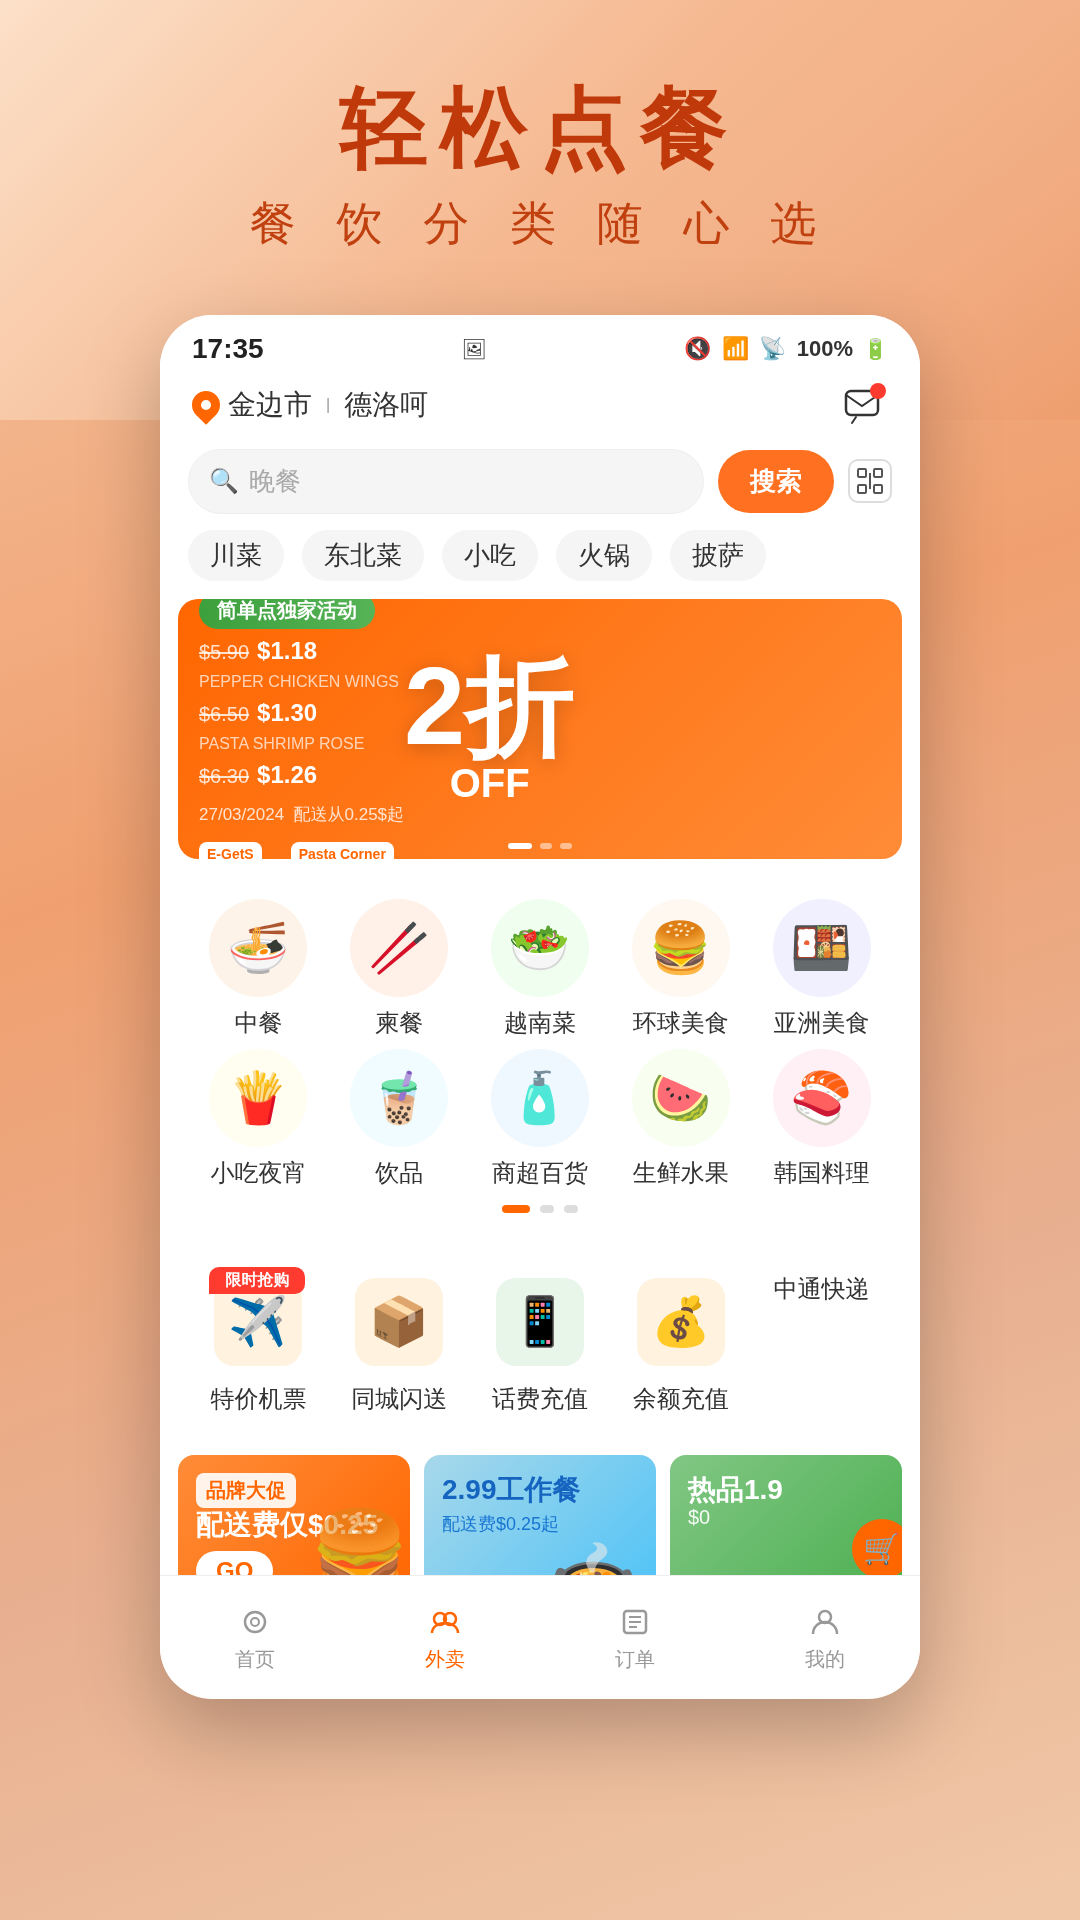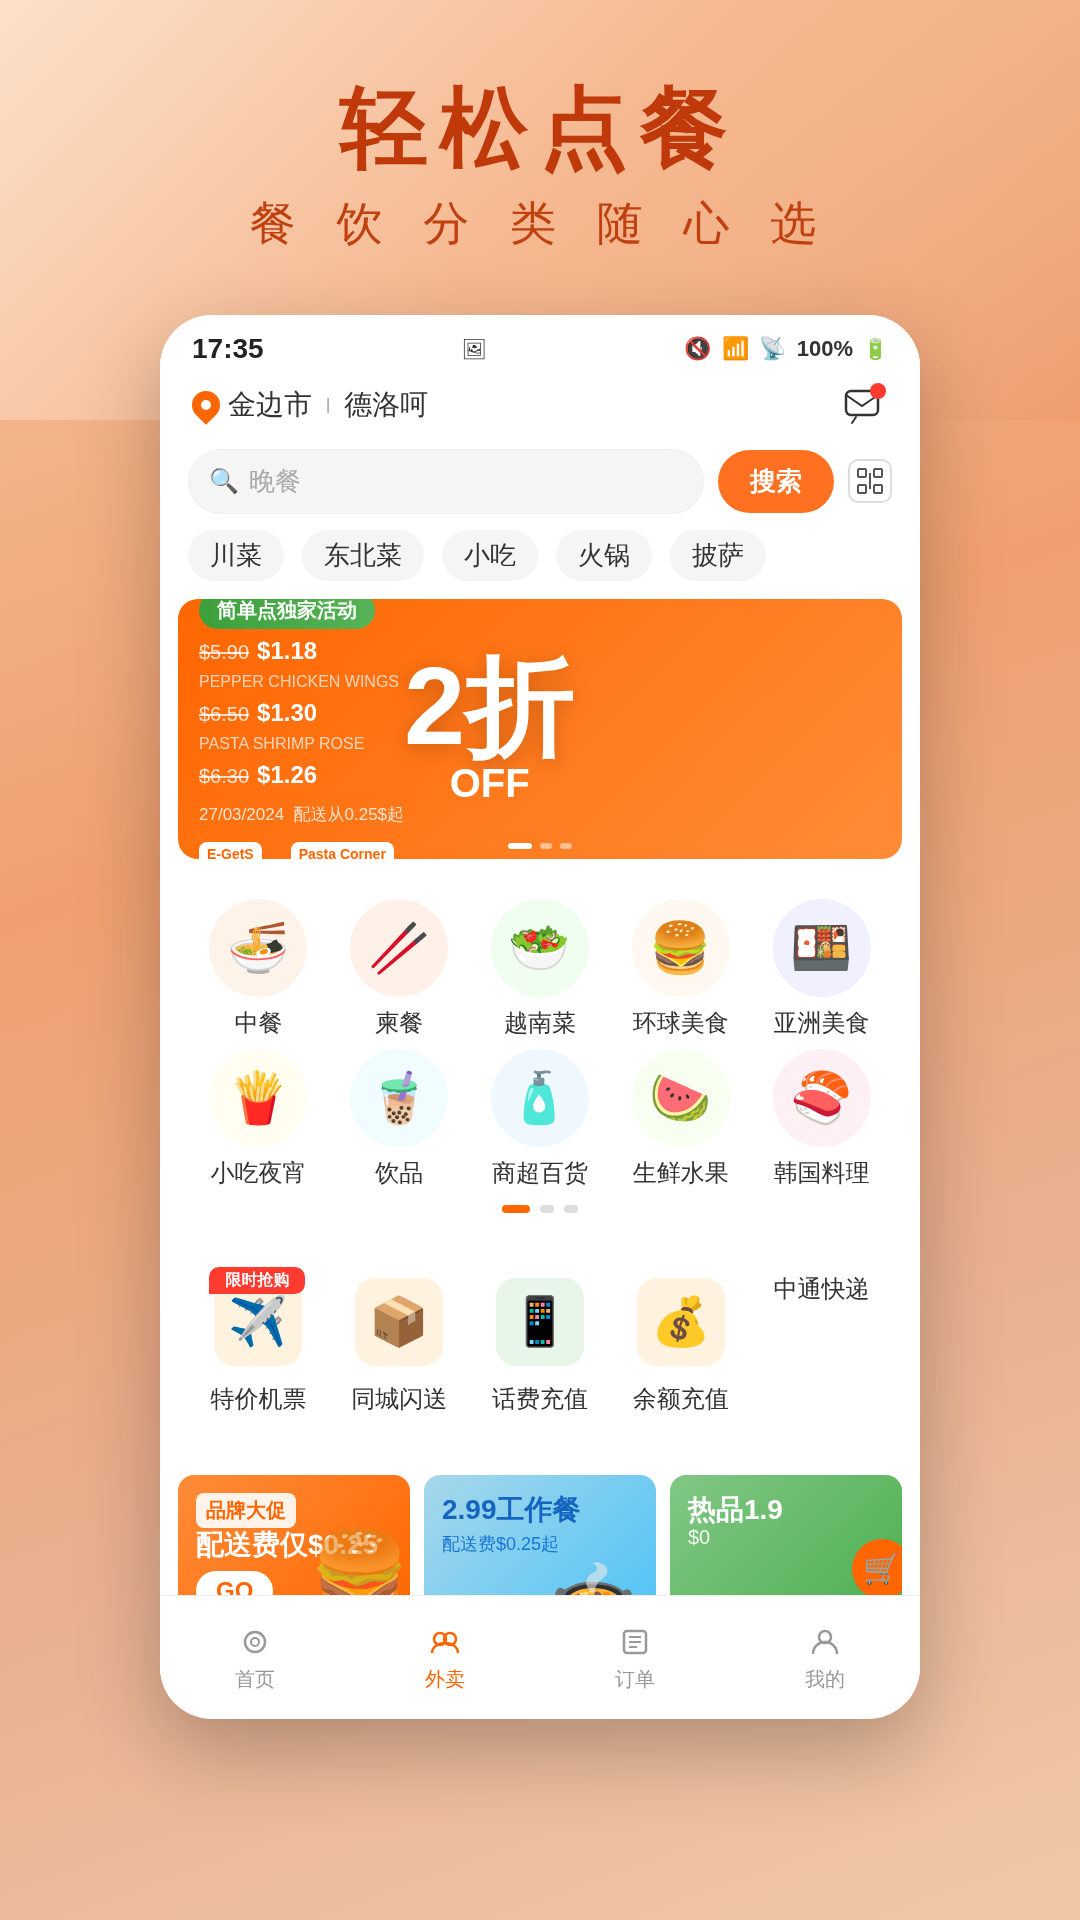--- a/index.html
+++ b/index.html
@@ -411,21 +411,20 @@
     .activity-cards {
       display: grid;
       grid-template-columns: 1fr 1fr 1fr;
       gap: 14px;
     }
     .activity-card {
       border-radius: 16px;
       overflow: hidden;
       height: 144px;
       position: relative;
-      margin-top: 20px;
     }
     .card-orange {
       background: linear-gradient(135deg, #ff8c38, #ff6600);
     }
     .card-blue {
       background: linear-gradient(135deg, #a8d8ea, #4fc3f7);
     }
     .card-green {
       background: linear-gradient(135deg, #81c784, #4caf50);
     }

